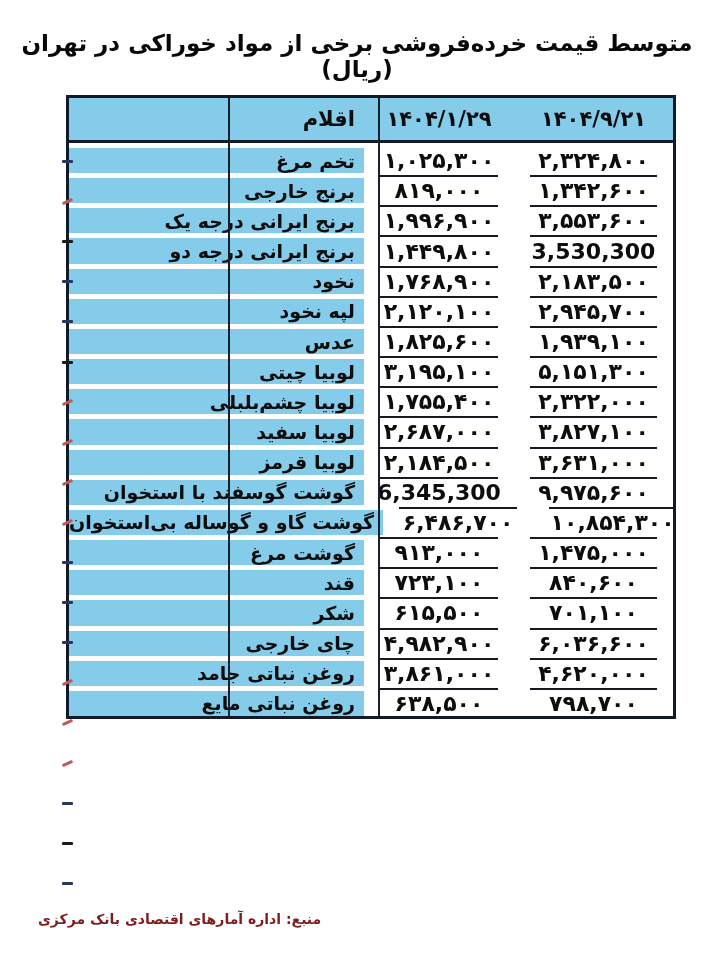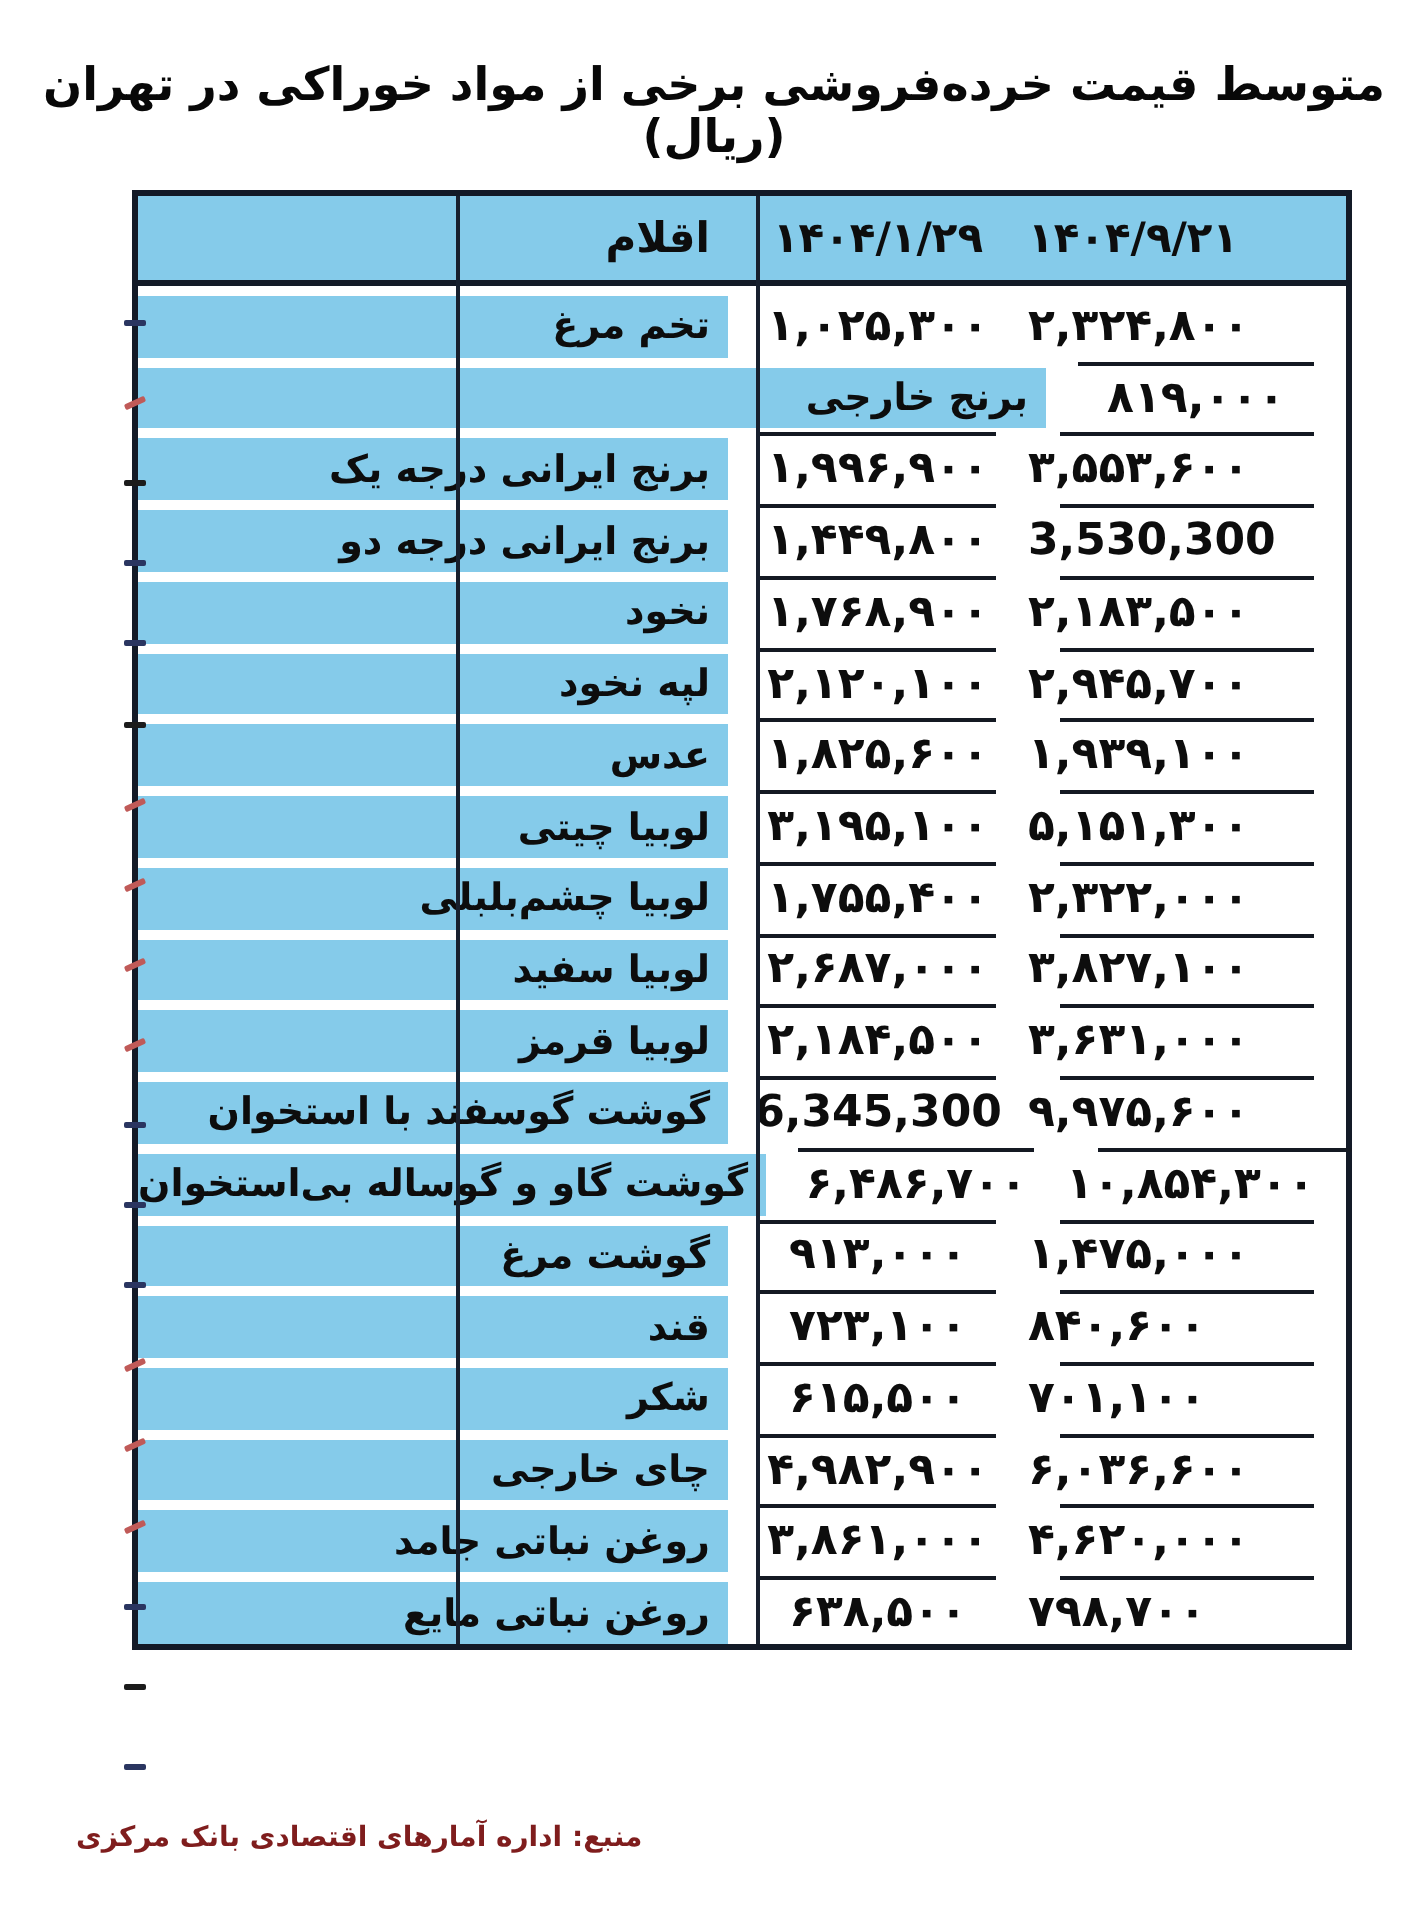--- a/index.html
+++ b/index.html
@@ -11,21 +11,21 @@
     direction:rtl;
   }
   .title {
     position:absolute; top:30px; right:0; left:0;
     text-align:center;
     font-size:23px; font-weight:bold; color:#080808;
     letter-spacing:0;
   }
   .price-table {
     position:absolute; top:95px; left:66px;
-    width:610px; height:730px;
+    width:610px; height:624px;
     border:3px solid #131a27;
     background:#ffffff;
     display:flex; flex-direction:column;
   }
   
   .vline {
     position:absolute; top:0; bottom:0; width:2px;
     background:#18202e; z-index:5;
   }
   .vline.v1 { left:159px; }
@@ -39,21 +39,21 @@
   }
   .drow { flex:1 1 auto; align-items:flex-end; }
 
   .cell {
     position:relative;
     display:flex; align-items:center;
     overflow:visible;
   }
   .c-items { flex:1 1 auto; justify-content:flex-start; padding-right:9px; }
   .c-d1 { flex:0 0 150px; justify-content:center; }
-  .c-d2 { flex:0 0 159px; justify-content:flex-end; }
+  .c-d2 { flex:0 0 159px; justify-content:center; }
 
   .thead .cell { height:100%; font-size:21px; font-weight:bold; }
   .drow .cell { height:calc(100% - 5px); font-size:22px; font-weight:bold; }
 
   .drow .c-items {
     background:#85cbea;
     font-size:19px;
     white-space:nowrap;
   }
   
@@ -109,20 +109,23 @@
     <div class="cell c-d2">
           <span class="num">۲,۳۲۴,۸۰۰</span>
         </div>
   </div>
       <div class="trow drow dashed">
     <div class="cell c-items">
           <span>برنج خارجی</span>
         </div>
     <div class="cell c-d1">
           <span class="num">۸۱۹,۰۰۰</span>
+        </div>
+    <div class="cell c-d2">
+          <span class="num">۱,۳۴۲,۶۰۰</span>
         </div>
   </div>
       <div class="trow drow dashed">
     <div class="cell c-items">
           <span>برنج ایرانی درجه یک</span>
         </div>
     <div class="cell c-d1">
           <span class="num">۱,۹۹۶,۹۰۰</span>
         </div>
     <div class="cell c-d2">

